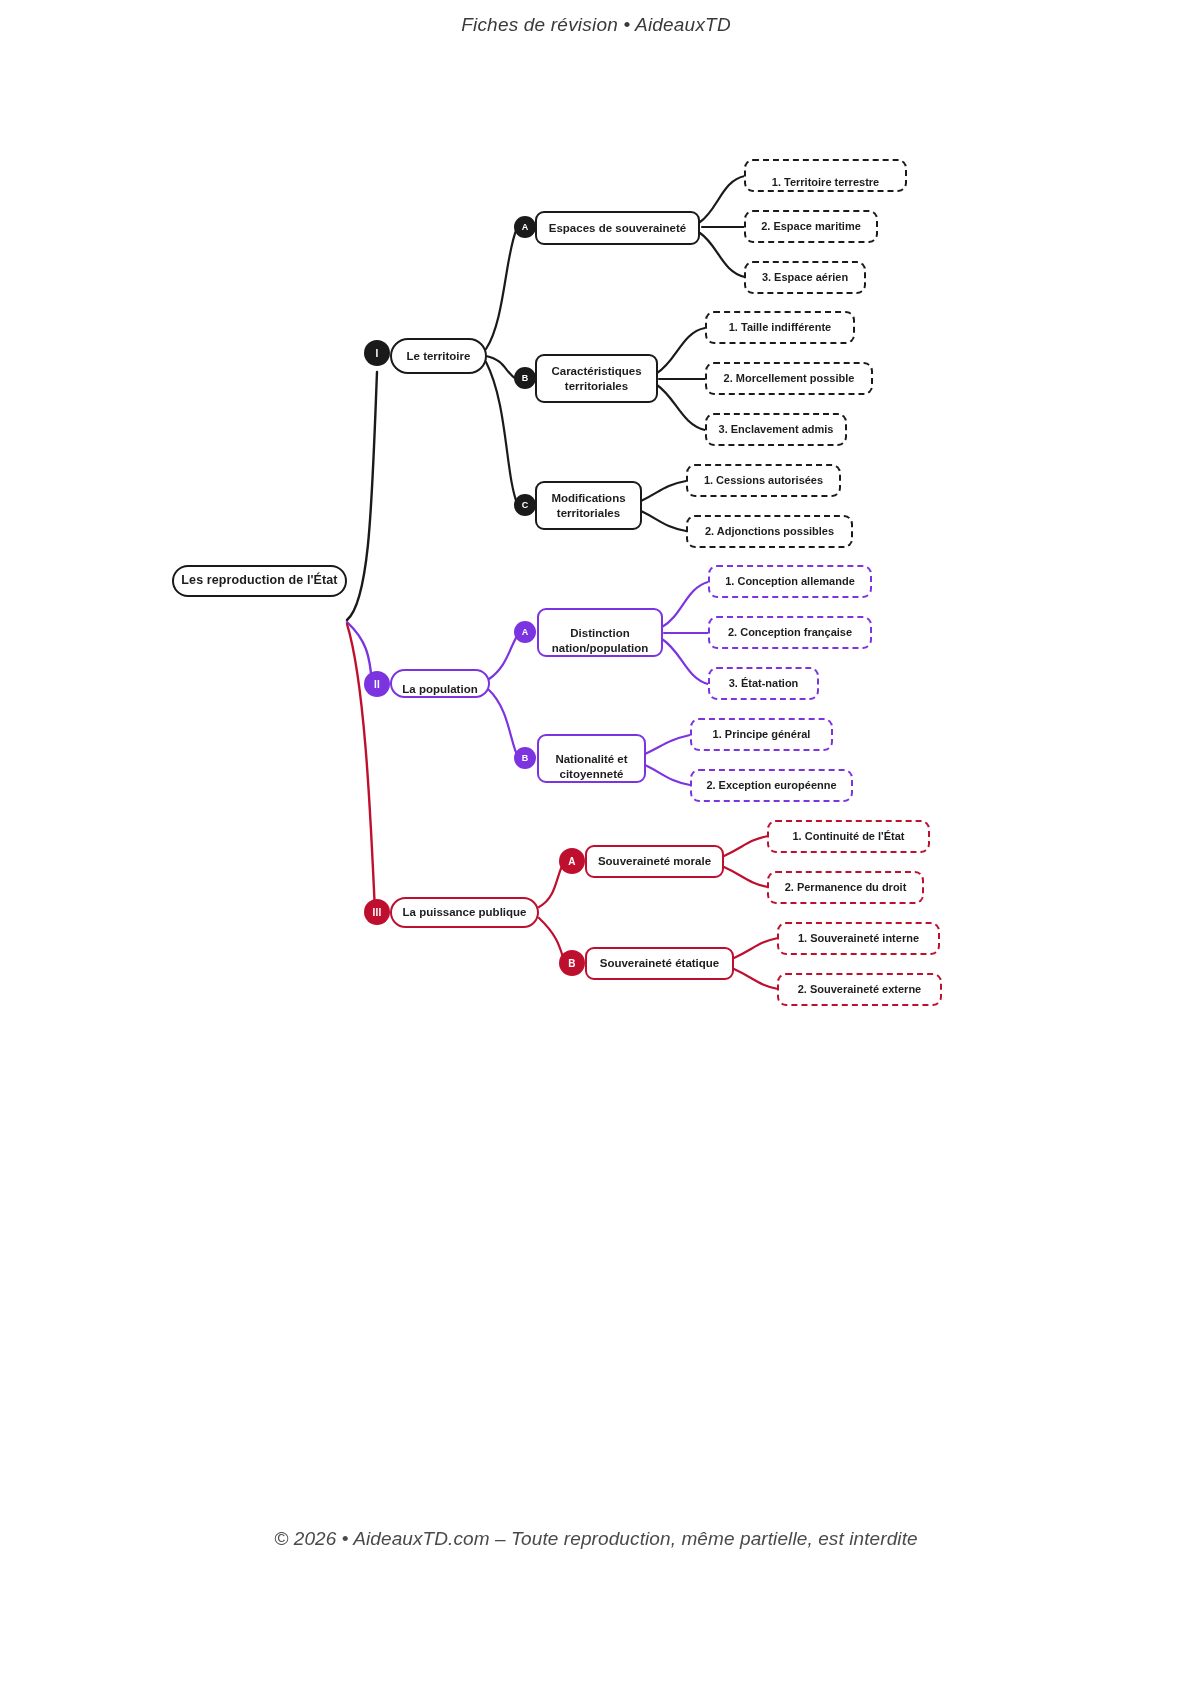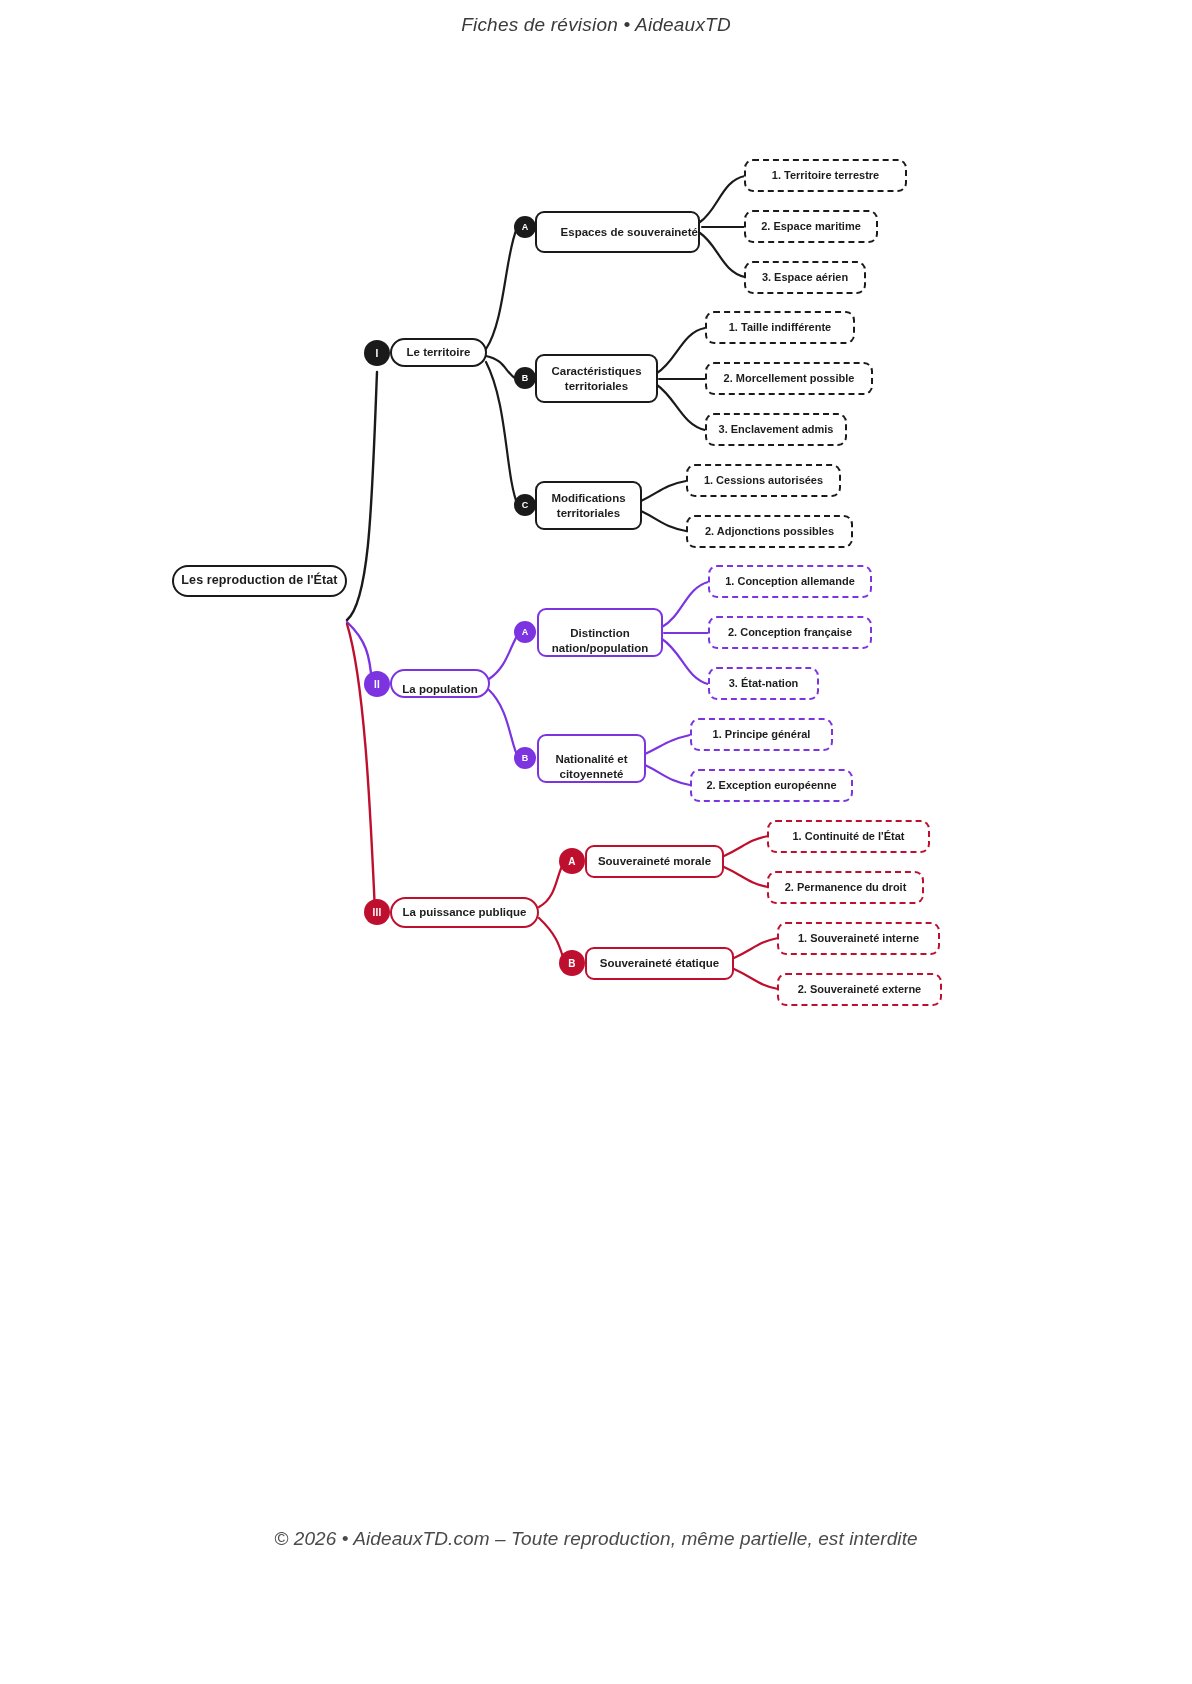--- a/index.html
+++ b/index.html
@@ -110,31 +110,31 @@
     </g>
   </svg>
 
   <div class="node root" style="left:172px;top:565px;width:175px;height:32px;">
     <span>Les reproduction de l'État</span>
   </div>
 
   <div class="badge b-black lg" style="left:364px;top:340px;">
     <span>I</span>
   </div>
-  <div class="node lvl1" style="left:390px;top:338px;width:97px;height:29px;">
+  <div class="node lvl1" style="left:390px;top:338px;width:97px;height:36px;">
     <span>Le territoire</span>
   </div>
 
   <div class="badge b-black sm" style="left:514px;top:216px;">
     <span>A</span>
   </div>
-  <div class="node lvl2" style="left:535px;top:211px;width:165px;height:42px;justify-content:flex-end;">
+  <div class="node lvl2" style="left:535px;top:211px;width:165px;height:34px;">
     <span>Espaces de souveraineté</span>
   </div>
-  <div class="node leaf" style="left:744px;top:159px;width:163px;height:33px;">
+  <div class="node leaf" style="left:744px;top:159px;width:163px;height:33px;align-items:flex-end;">
     <span>1. Territoire terrestre</span>
   </div>
   <div class="node leaf" style="left:744px;top:210px;width:134px;height:33px;">
     <span>2. Espace maritime</span>
   </div>
   <div class="node leaf" style="left:744px;top:261px;width:122px;height:33px;">
     <span>3. Espace aérien</span>
   </div>
 
   <div class="badge b-black sm" style="left:514px;top:367px;">

